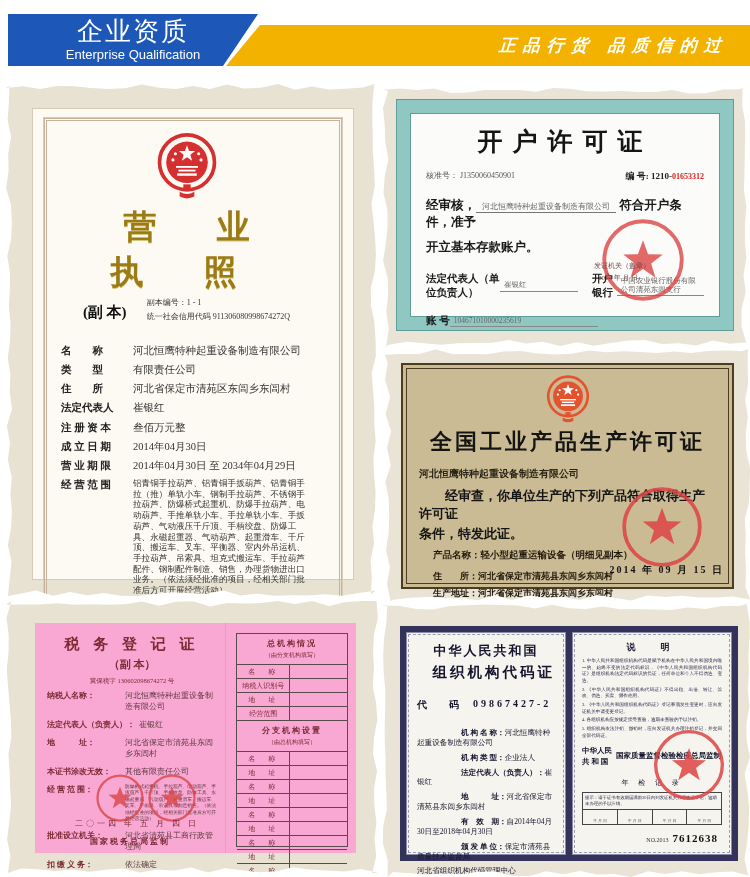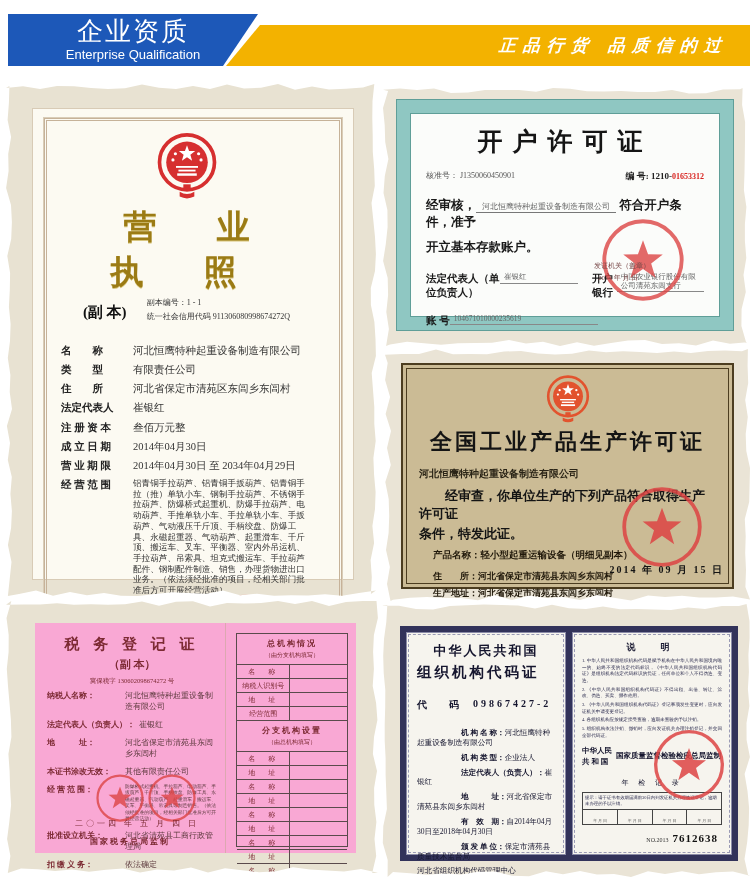--- a/index.html
+++ b/index.html
@@ -51,21 +51,21 @@
   .bk-cert{position:absolute;left:14px;top:12px;right:14px;bottom:16px;background:#fbfcfa;
     border:13px solid #8fc7c2;box-shadow:0 0 0 1px #5f9e98 inset,0 0 0 1px #5f9e98;position:absolute;}
   .bk-in{position:absolute;inset:0;padding:8px 16px;display:flex;flex-direction:column;}
   .bk-title{text-align:center;font-size:25px;font-weight:bold;letter-spacing:10px;color:#151515;margin-top:4px;}
   .bk-meta{display:flex;justify-content:space-between;margin-top:12px;font-size:8px;color:#555;}
   .bk-no b{color:#222;font-size:9px;}
   .bk-no .red{color:#d8231f;font-weight:bold;}
   .bk-line1{margin-top:14px;font-size:12.5px;font-weight:bold;color:#1a1a1a;}
   .bk-compu{font-size:8px;font-weight:normal;color:#666;border-bottom:1px solid #777;padding:0 6px 1px 6px;}
   .bk-line2{margin-top:8px;font-size:12.5px;font-weight:bold;color:#1a1a1a;}
-  .bk-row{display:flex;margin-top:16px;font-size:10.5px;font-weight:bold;color:#1a1a1a;align-items:flex-start;}
+  .bk-row{display:flex;margin-top:16px;font-size:10.5px;font-weight:bold;color:#1a1a1a;align-items:center;}
   .bk-uval{font-size:7.5px;font-weight:normal;color:#666;border-bottom:1px solid #888;min-width:70px;padding:0 4px 1px 4px;}
   .bk-bank{max-width:130px;line-height:1.2;}
   .bk-acct{margin-top:14px;}
   .bk-sealbox{position:absolute;right:34px;bottom:14px;width:86px;height:86px;}
   .bk-seal{position:absolute;inset:0;opacity:.8;}
   .bk-isslab{position:absolute;left:-6px;top:44px;font-size:7px;color:#7a4a4a;white-space:nowrap;}
   .bk-issdate{position:absolute;left:-2px;top:56px;font-size:7px;color:#7a4a4a;white-space:nowrap;}
 
   
   .pd-cert{position:absolute;left:16px;top:14px;right:16px;bottom:12px;background:#cbbb95;
@@ -109,21 +109,21 @@
     display:flex;align-items:center;justify-content:center;letter-spacing:3px;}
   .tx-td2{flex:1;}
 
   
   .cd-page{position:absolute;background:#f6f4ee;border:6px solid #32325a;box-shadow:0 0 0 1px #8b8ba8 inset;}
   .cd-page .dash{position:absolute;inset:2px;border:1px dashed #9a9ab5;pointer-events:none;}
   .cd-l{left:18px;top:22px;width:160px;bottom:16px;}
   .cd-r{right:12px;top:22px;width:160px;bottom:16px;}
   .cd-lin{position:absolute;inset:4px;padding:6px 7px;display:flex;flex-direction:column;}
   .cd-t1{text-align:center;font-size:13px;font-weight:bold;color:#15152e;letter-spacing:2px;}
-  .cd-t2{text-align:left;font-size:14.5px;font-weight:bold;color:#15152e;letter-spacing:3px;margin-top:3px;}
+  .cd-t2{text-align:right;font-size:14.5px;font-weight:bold;color:#15152e;letter-spacing:3px;margin-top:3px;}
   .cd-code{margin-top:16px;font-size:10px;color:#15152e;display:flex;}
   .cd-code .lab{font-weight:bold;letter-spacing:6px;margin-right:8px;}
   .cd-code .val{font-weight:bold;letter-spacing:3px;}
   .cd-bar{margin-top:6px;margin-left:34px;width:86px;height:20px;background:
     repeating-linear-gradient(90deg,#000 0 2px,#fff 2px 3px,#000 3px 4px,#fff 4px 7px,#000 7px 9px,#fff 9px 10px,#000 10px 11px,#fff 11px 14px);}
   .cd-f{margin-top:10px;display:flex;flex-direction:column;gap:5px;}
   .cd-fr{font-size:7.6px;color:#15152e;line-height:1.3;}
   .cd-fr b{font-weight:bold;padding-left:44px;}
   .cd-rin{position:absolute;inset:4px;padding:5px 6px;display:flex;flex-direction:column;position:absolute;}
   .cd-rh{text-align:center;font-size:9px;font-weight:bold;letter-spacing:8px;color:#15152e;}

